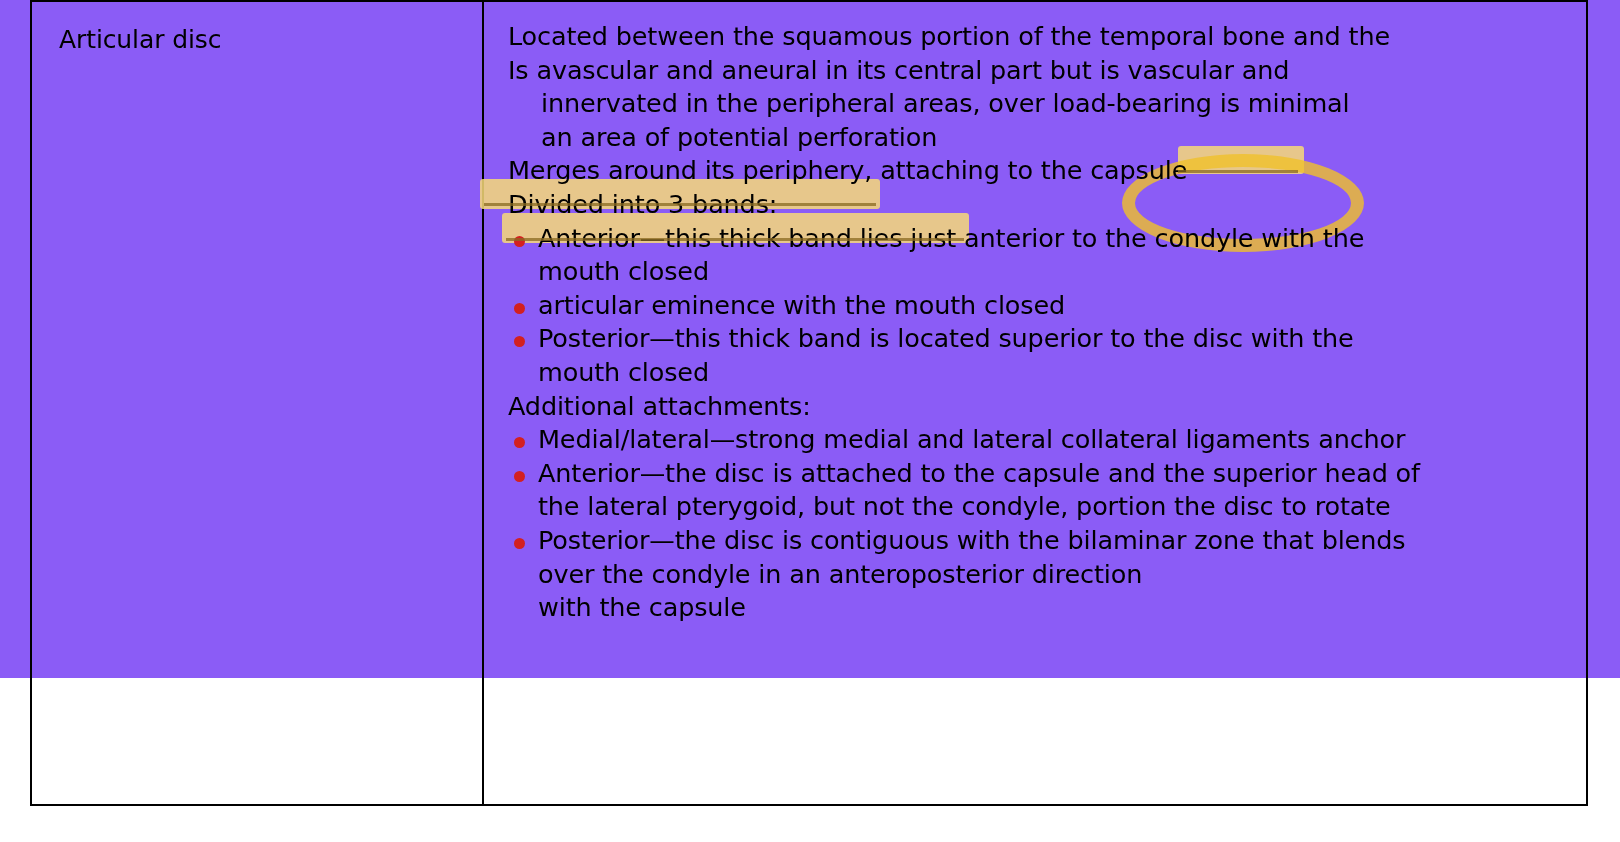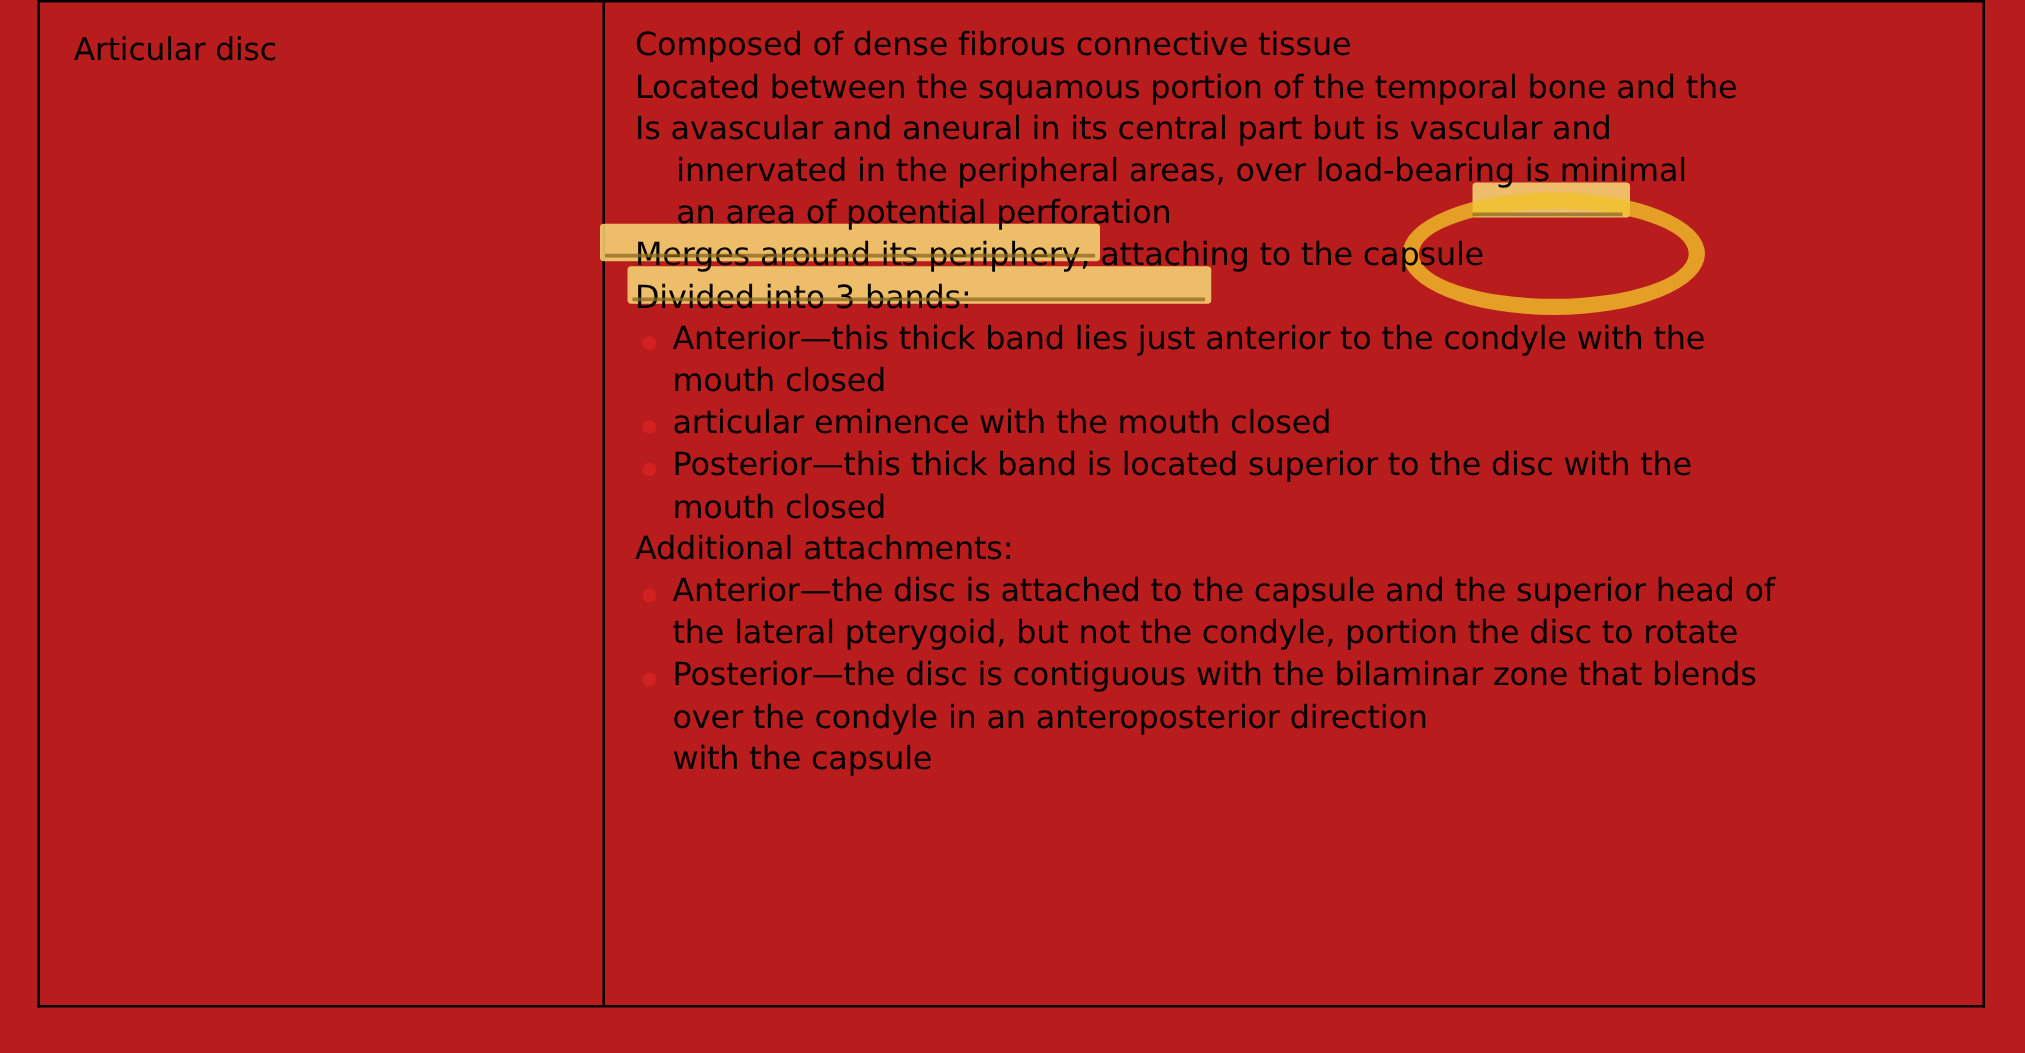--- a/index.html
+++ b/index.html
@@ -11,22 +11,22 @@
     width: 1620px;
     height: 842px;
     font-family: "DejaVu Sans", sans-serif;
     color: #000000;
     overflow: hidden;
   }
 
   .page {
     position: relative;
     width: 1620px;
-    height: 842px;
-    background: #b91c1c;
+    height: 678px;
+    background: #8b5cf6;
   }
 
   
   .table {
     position: absolute;
     left: 30px;
     top: 2px;
     width: 1558px;
     height: 804px;
     border: 2px solid #000000;
@@ -135,21 +135,20 @@
 
         <div class="hl hl-bar" style="left: 694px; top: 144px; width: 126px; height: 28px;"></div>
         <div class="hl hl-bar" style="left: -4px; top: 177px; width: 400px; height: 30px;"></div>
         <div class="hl hl-bar" style="left: 18px; top: 211px; width: 467px; height: 30px;"></div>
         <div class="hl hl-ring" style="left: 638px; top: 152px; width: 216px; height: 72px;"></div>
 
         <div class="underline-mark" style="left: 694px; top: 168px; width: 120px;"></div>
         <div class="underline-mark" style="left: 0px; top: 201px; width: 392px;"></div>
         <div class="underline-mark" style="left: 22px; top: 236px; width: 458px;"></div>
 
-        <div class="desc-line">Composed of dense fibrous connective tissue</div>
         <div class="desc-line">Located between the squamous portion of the temporal bone and the</div>
         <div class="desc-line">Is avascular and aneural in its central part but is vascular and</div>
         <div class="desc-line indent-1">innervated in the peripheral areas, over load-bearing is minimal</div>
         <div class="desc-line indent-1">an area of potential perforation</div>
         <div class="desc-line">Merges around its periphery, attaching to the capsule</div>
         <div class="desc-line">Divided into 3 bands:</div>
 
         <div class="desc-line bullet-line">
           <span class="bullet-dot"></span>
           <span>Anterior—this thick band lies just anterior to the condyle with the</span>
@@ -162,20 +161,24 @@
         <div class="desc-line indent-bullet-text">articular eminence with the mouth closed</div>
 
         <div class="desc-line bullet-line">
           <span class="bullet-dot"></span>
           <span>Posterior—this thick band is located superior to the disc with the</span>
         </div>
         <div class="desc-line indent-bullet-text">mouth closed</div>
 
         <div class="desc-line">Additional attachments:</div>
 
+        <div class="desc-line bullet-line">
+          <span class="bullet-dot"></span>
+          <span>Medial/lateral—strong medial and lateral collateral ligaments anchor</span>
+        </div>
 
         <div class="desc-line bullet-line">
           <span class="bullet-dot"></span>
           <span>Anterior—the disc is attached to the capsule and the superior head of</span>
         </div>
         <div class="desc-line indent-bullet-text">the lateral pterygoid, but not the condyle, portion the disc to rotate</div>
         <div class="desc-line bullet-line">
           <span class="bullet-dot"></span>
           <span>Posterior—the disc is contiguous with the bilaminar zone that blends</span>
         </div>

